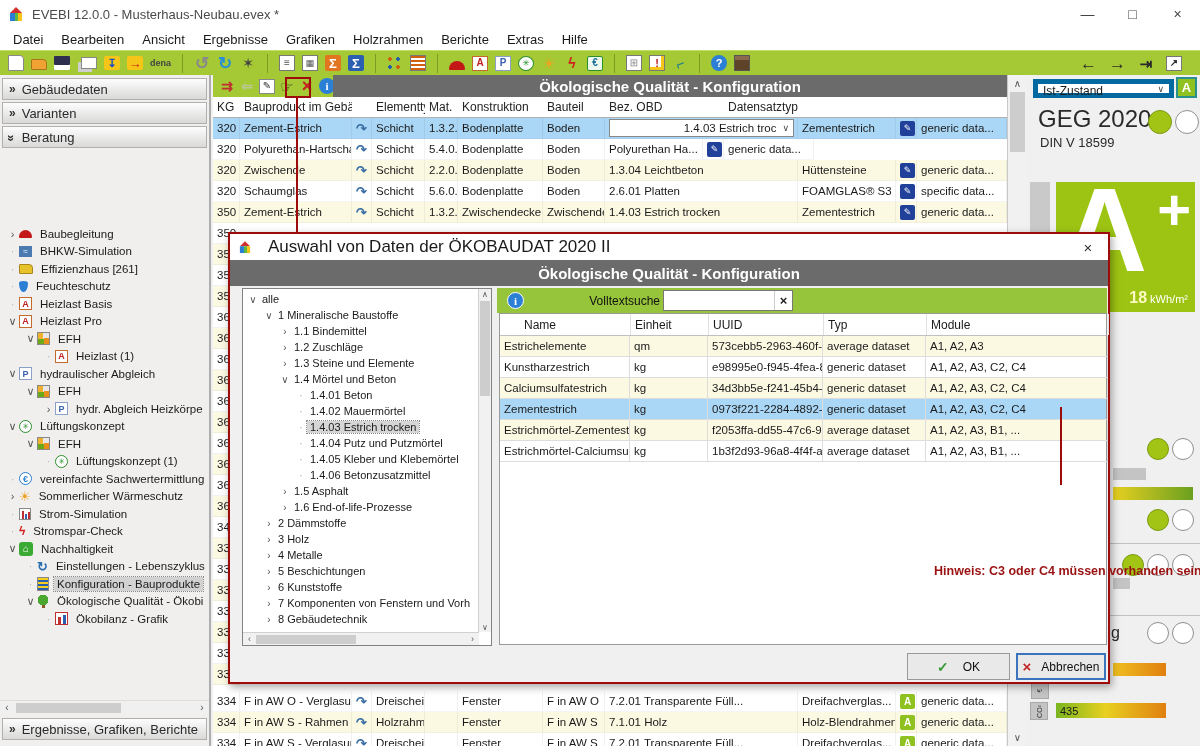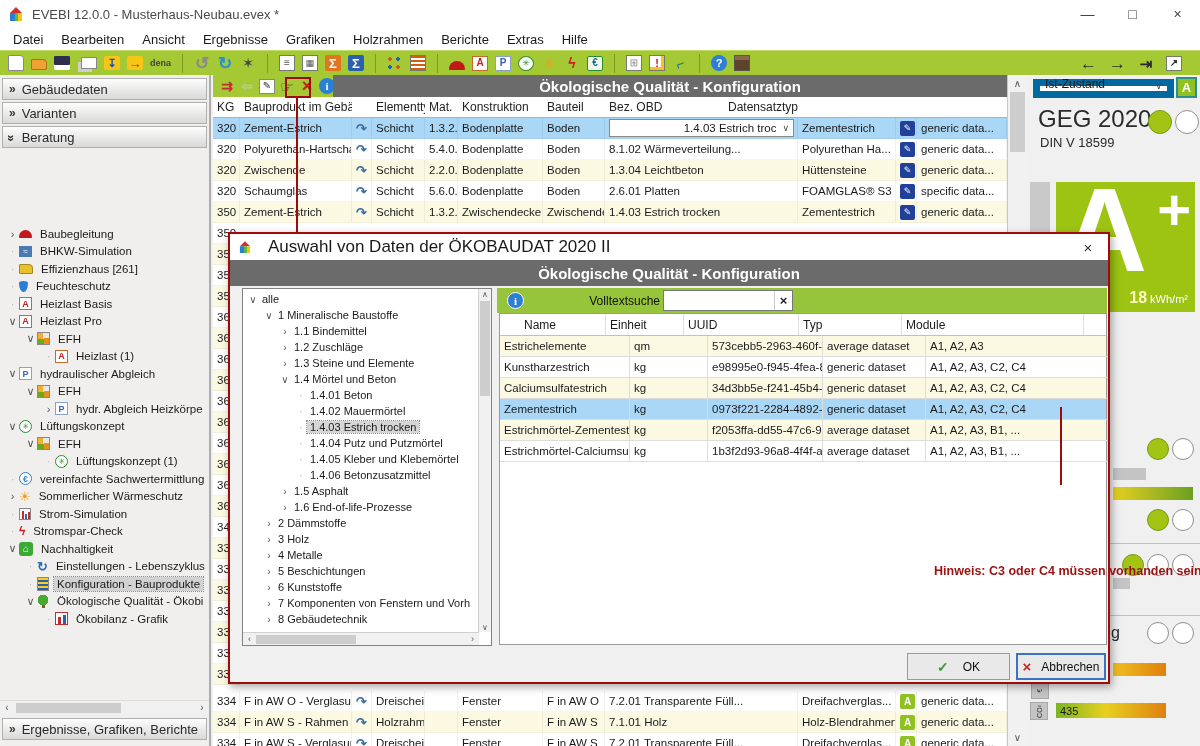--- a/index.html
+++ b/index.html
@@ -63,21 +63,21 @@
 .kgc{height:21px;font-size:11.5px;padding-left:4px;display:flex;align-items:center;border-bottom:1px solid rgba(0,0,0,0.05)}
 #botrows{position:absolute;left:0;top:616px;width:794px}
 
 
 .vscroll{position:absolute;left:1007px;top:75px;width:20px;height:671px;background:#f1f1f1;border-left:1px solid #c8c8c8}
 .vscroll .ar{position:absolute;left:0;width:19px;text-align:center;color:#555;font-size:10px}
 .vscroll .thumb{position:absolute;left:2px;top:17px;width:15px;height:60px;background:#cdcdcd}
 
 
 .rightpanel{position:absolute;left:1027px;top:75px;width:173px;height:671px;background:#f0f0f0}
-.vselect{position:absolute;left:6px;top:4px;width:141px;height:19px;background:#fff;border:7px solid #0369a1;display:flex;align-items:flex-end;padding:0 5px;font-size:12px}
+.vselect{position:absolute;left:6px;top:4px;width:141px;height:19px;background:#fff;border:5px solid #0369a1;display:flex;align-items:flex-start;padding:0 5px;font-size:12px}
 .vselect .dchev{margin-left:auto;font-size:9px;color:#444}
 .vbadge{position:absolute;left:149px;top:2px;width:21px;height:21px;background:#8fc220;border:2px solid #2a8f8f;color:#fff;font-weight:bold;font-size:13px;display:flex;align-items:center;justify-content:center}
 .geg{position:absolute;left:11px;top:30px;font-size:24px;color:#2a2a2a}
 .din{position:absolute;left:13px;top:60px;font-size:13px;color:#2a2a2a}
 .circ{position:absolute;border-radius:50%}
 .circ.g{background:#a2c515;border:1px solid #7a9a10}
 .circ.w{background:#fff;border:1px solid #909090}
 .d24{width:24px;height:24px}
 .d22{width:22px;height:22px}
 .axstrip{position:absolute;left:3px;top:107px;width:20px;height:130px;background:#c9c9c9;display:flex;align-items:flex-end;justify-content:center}
@@ -401,21 +401,20 @@
         <div class="trow ">
           <div class="c" style="width: 27px;">320</div>
           <div class="c" style="width: 112px;">Polyurethan-Hartschaum</div>
           <div class="c" style="width: 20px;">
             <span class="arrowic">↷</span>
           </div>
           <div class="c" style="width: 53px;">Schicht</div>
           <div class="c" style="width: 33px;">5.4.0.0</div>
           <div class="c" style="width: 85px;">Bodenplatte</div>
           <div class="c" style="width: 62px;">Boden</div>
-          <div class="c" style="width: 193px;">8.1.02 Wärmeverteilung...</div>
           <div class="c" style="width: 98px;">Polyurethan Ha...</div>
           <div class="c" style="width: 21px;">
             <span class="pbadge">✎</span>
           </div>
           <div class="c" style="width: 90px;">generic data...</div>
         </div>
         <div class="trow cream">
           <div class="c" style="width: 27px;">320</div>
           <div class="c" style="width: 112px;">Zwischende</div>
           <div class="c" style="width: 20px;">
@@ -707,21 +706,21 @@
     </div>
     <div class="dlg-search">
       <span class="info-ic">i</span>
       <span class="vts">Volltextsuche</span>
       <span class="dlg-input">
           <span class="clr">×</span>
         </span>
     </div>
     <div class="dlg-panel">
       <div class="dlg-thead" id="dlgthead">
-          <div class="hc" style="width: 106px; padding-left: 24px;">Name</div>
+          <div class="hc" style="width: 131px; padding-left: 24px;">Name</div>
           <div class="hc" style="width: 78px;">Einheit</div>
           <div class="hc" style="width: 115px;">UUID</div>
           <div class="hc" style="width: 103px;">Typ</div>
           <div class="hc" style="width: 182px;">Module</div>
         </div>
       <div id="dlgrows">
           <div class="drow cream">
             <div class="c" style="width: 130px;">Estrichelemente</div>
             <div class="c" style="width: 78px;">qm</div>
             <div class="c" style="width: 115px;">573cebb5-2963-460f-8...</div>

